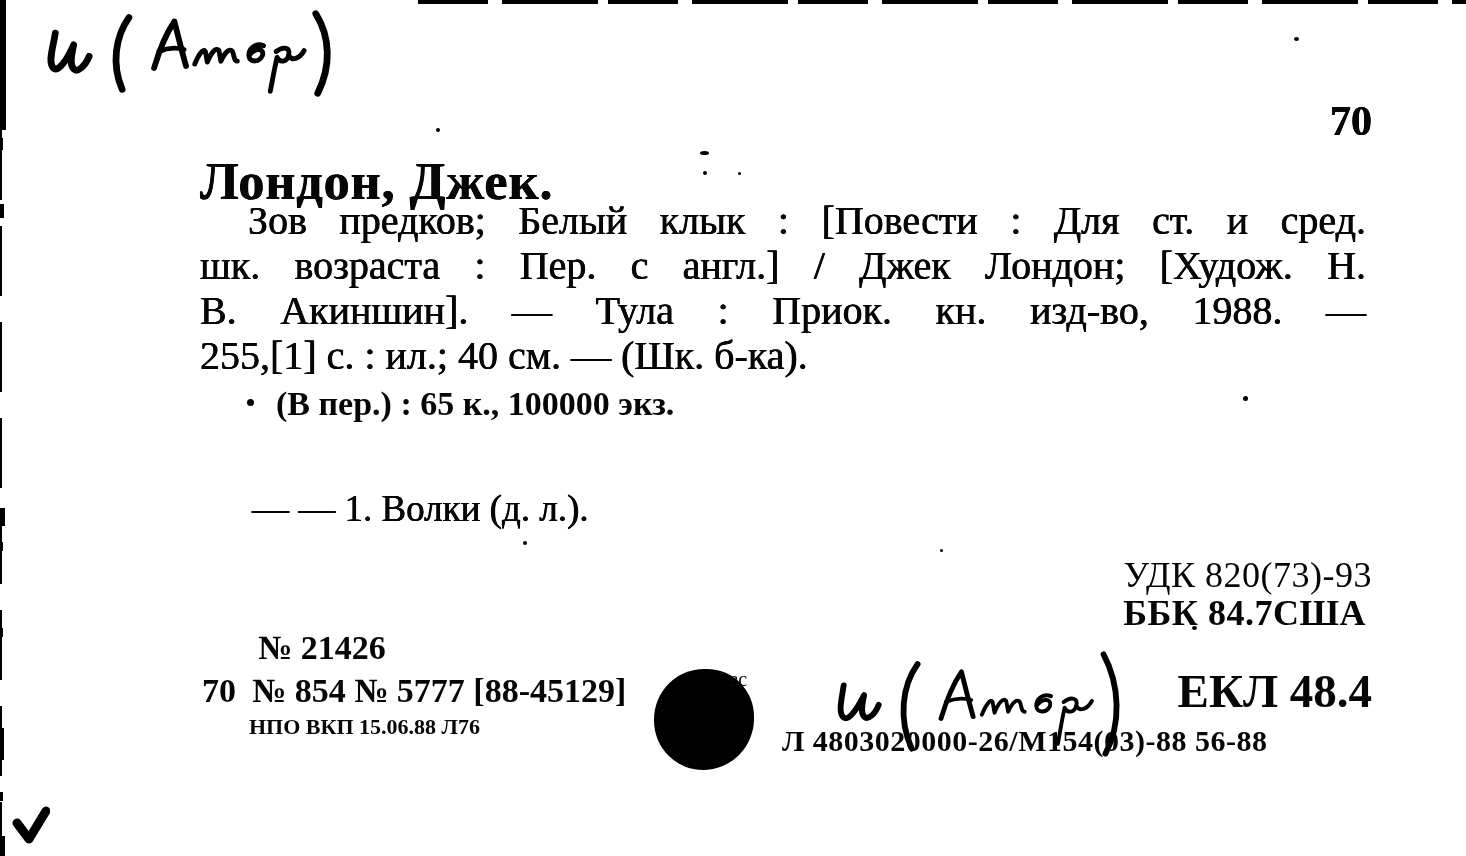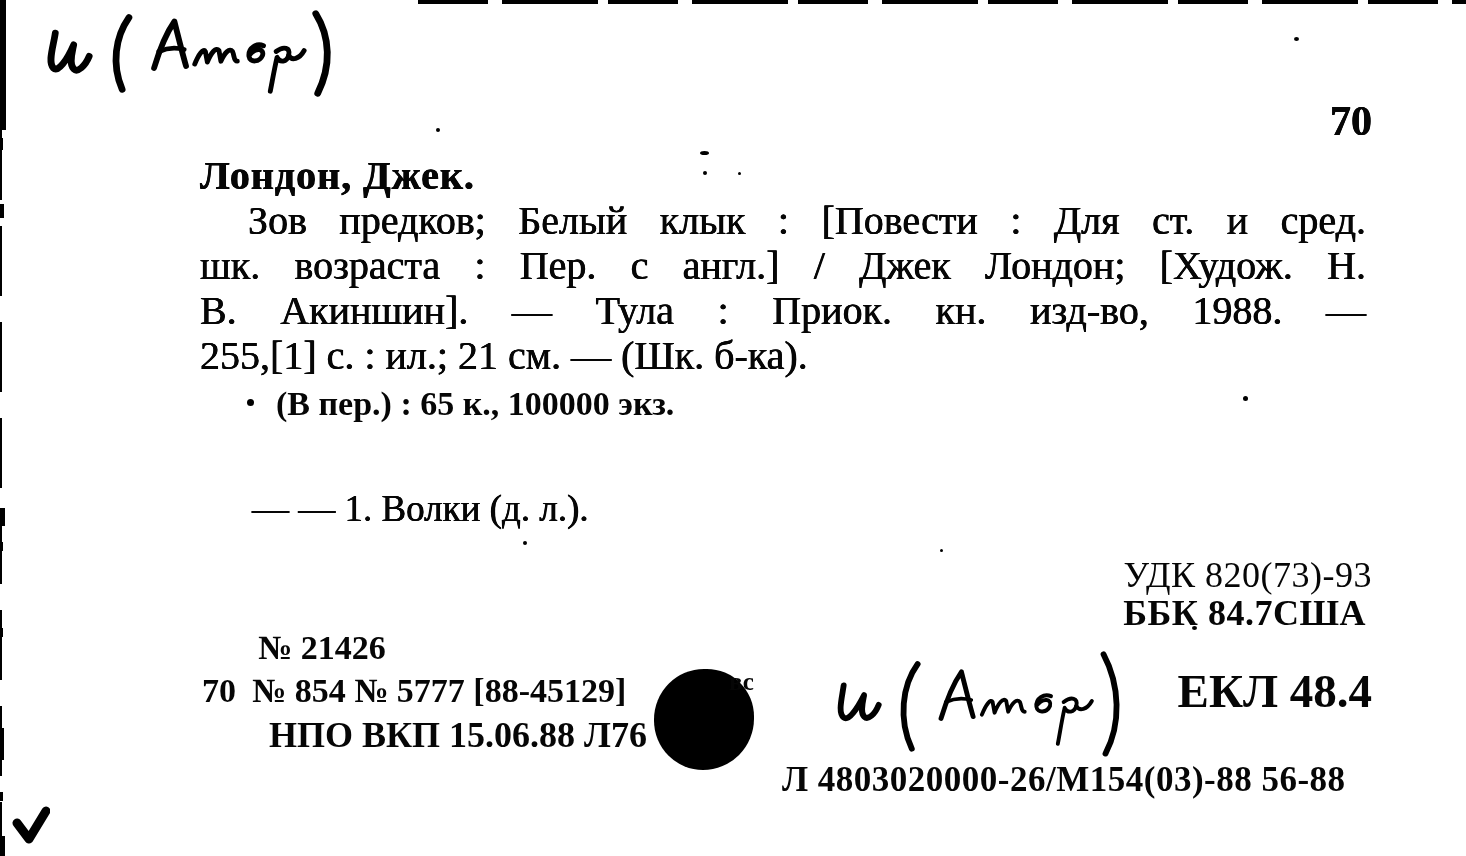--- a/index.html
+++ b/index.html
@@ -12,37 +12,37 @@
   }
   .page {
     position: relative;
     width: 1466px; height: 756px;
     background: #ffffff;
   }
   .abs { position: absolute; white-space: nowrap; }
 
   
   .ink { text-shadow: 0.35px 0 0 currentColor, -0.35px 0 0 currentColor; }
-  .author   { left: 200px; top: 152px; font-size: 40px; font-weight: 700; letter-spacing: 1px; }
+  .author   { left: 200px; top: 152px; font-size: 52px; font-weight: 700; letter-spacing: 1px; }
   .desc     { left: 200px; top: 198px; width: 1166px; font-size: 40px; line-height: 45px; white-space: normal; }
   .desc .dl { width: 100%; }
   .jl       { text-align: justify; text-align-last: justify; }
   .indent   { text-indent: 48px; }
   .printrun { left: 276px; top: 385px; font-size: 34px; font-weight: 700; }
   .subjects { left: 252px; top: 487px; font-size: 37px; }
   .pagenum  { right: 94px;  top: 97px;  font-size: 42px; font-weight: 700; }
   .udc      { right: 94px;  top: 554px; font-size: 36px; font-weight: 400; letter-spacing: 0.5px; }
   .bbk      { right: 100px; top: 592px; font-size: 36px; font-weight: 700; letter-spacing: 0.5px; }
   .ekl      { right: 94px;  top: 664px; font-size: 47px; font-weight: 700; }
   .accession  { left: 258px; top: 629px; font-size: 34px; font-weight: 700; }
   .stockline  { left: 202px; top: 672px; font-size: 34px; font-weight: 700; }
   .stockline .pfx { margin-right: 16px; }
-  .stocksfx   { left: 729px; top: 668px; font-size: 25px; font-weight: 700; z-index: 3; }
-  .processing { left: 249px; top: 714px; font-size: 36px; font-weight: 700; margin-left: 20px; }
-  .catindex   { left: 782px; top: 724px; font-size: 35px; font-weight: 700; letter-spacing: 0.5px; z-index: 1; margin-top: 36px; }
+  .stocksfx   { left: 729px; top: 668px; font-size: 20px; font-weight: 400; z-index: 3; }
+  .processing { left: 249px; top: 714px; font-size: 22px; font-weight: 700; }
+  .catindex   { left: 782px; top: 724px; font-size: 30px; font-weight: 700; letter-spacing: 0.5px; z-index: 1; }
 
   
   .blob {
     left: 654px; top: 669px; width: 100px; height: 101px;
     background: #000; border-radius: 51% 48% 52% 50%; z-index: 2;
   }
 
   
   .hw-top    { left: 36px;  top: 6px;   width: 302px; height: 92px; }
   .hw-bottom { left: 832px; top: 636px; width: 292px; height: 130px; }
@@ -103,21 +103,21 @@
   </svg>
 
   <div class="abs pagenum ink">70</div>
 
   <div class="abs author ink">Лондон, Джек.</div>
 
   <div class="abs desc ink">
     <div class="dl jl indent">Зов предков; Белый клык : [Повести : Для ст. и сред.</div>
     <div class="dl jl">шк. возраста : Пер. с англ.] / Джек Лондон; [Худож. Н.</div>
     <div class="dl jl">В. Акиншин]. — Тула : Приок. кн. изд-во, 1988. —</div>
-    <div class="dl">255,[1] с. : ил.; 21 см. — (Шк. б-ка).</div>
+    <div class="dl">255,[1] с. : ил.; 40 см. — (Шк. б-ка).</div>
   </div>
 
   <div class="abs printrun">(В пер.) : 65 к., 100000 экз.</div>
 
   <div class="abs subjects ink">— — 1. Волки (д. л.).</div>
 
   <div class="abs udc">УДК 820(73)-93</div>
   <div class="abs bbk">ББК 84.7США</div>
 
   <div class="abs accession">№ 21426</div>

